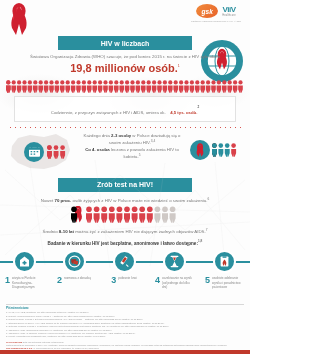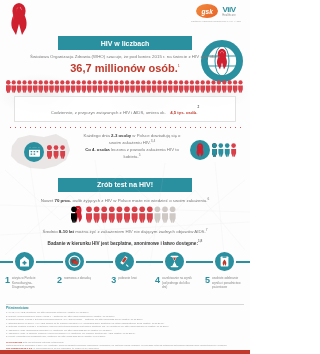--- a/index.html
+++ b/index.html
@@ -208,21 +208,21 @@
       <circle cx="17" cy="17" r="15" fill="none" stroke="#2a8f9e" stroke-width="1.6"></circle>
       <ellipse cx="17" cy="17" rx="7" ry="15" fill="none" stroke="#2a8f9e" stroke-width="1"></ellipse>
       <path d="M3 12 H31 M3 22 H31" stroke="#2a8f9e" stroke-width="1"></path>
       <path d="M17 7 C13 12 11 17 12.5 21 L15 25.5 L17 18.5 L19 25.5 L21.5 21 C23 17 21 12 17 7 Z" fill="#cf2030"></path>
       <ellipse cx="17" cy="10" rx="3" ry="4" fill="none" stroke="#cf2030" stroke-width="2.6"></ellipse>
     </svg>
   </div>
 
   <div class="stat-lead">Światowa Organizacja Zdrowia (WHO) szacuje, że pod koniec 2015 r. na świecie z HIV żyło około</div>
   <div class="big-number">
-    <span>36,7 millionów osób.</span><sup>1</sup>
+    <span>19,8 millionów osób.</span><sup>1</sup>
   </div>
 
   <div class="people-strip">
     <svg width="238" height="13" viewBox="0 0 238 13">
       <g fill="#d9414a">
         <g id="pp">
             <circle cx="2.3" cy="2.4" r="2.1"></circle>
             <path d="M0 5.5 h4.6 v4 l-1.3 3.3 h-0.8 l-0.2 -3 l-0.2 3 h-0.8 L0 9.5 Z"></path>
           </g>
       </g>

